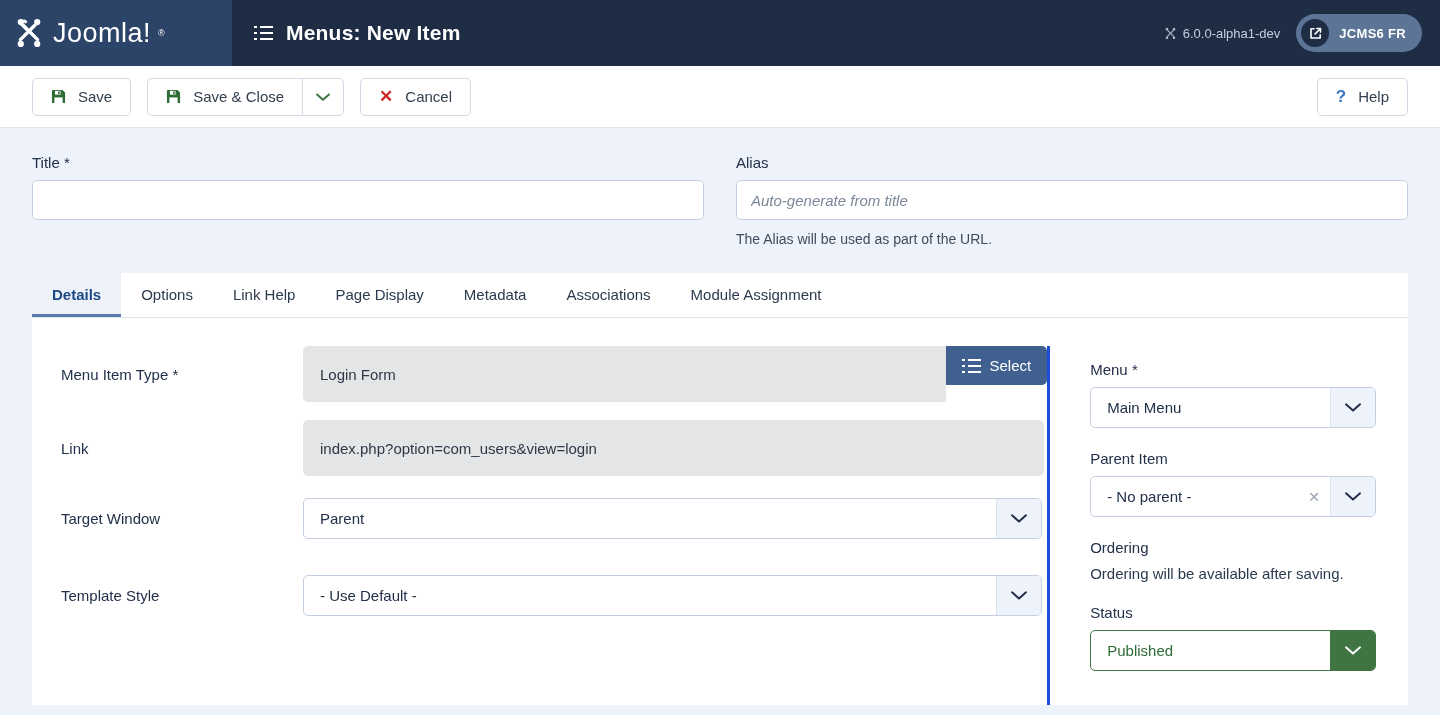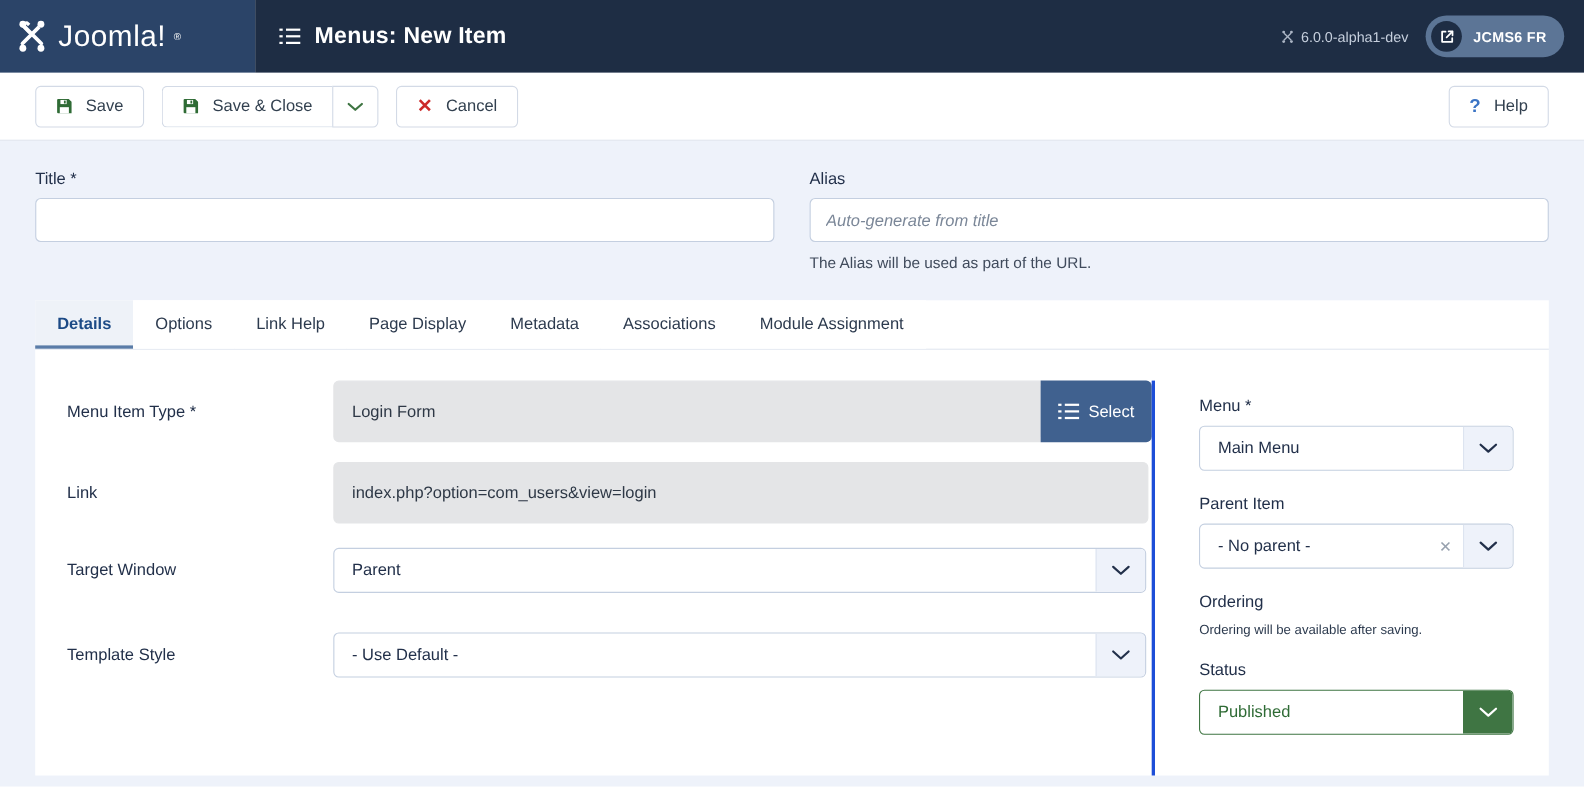--- a/index.html
+++ b/index.html
@@ -133,21 +133,21 @@
   .control { flex: 1; display: flex; }
 
   .readonly-input {
     flex: 1; height: 56px; background: #e4e5e7; border: 1px solid #e4e5e7;
     border-radius: 5px 0 0 5px; display: flex; align-items: center;
     padding: 0 16px; font-size: 15px; color: #2e3846;
   }
   .readonly-input.full { border-radius: 5px; }
   .select-btn {
     display: inline-flex; align-items: center; gap: 8px;
-    height: 56px; padding: 0 16px; background: #40618f; color: #fff;
+    height: 39px; padding: 0 16px; background: #40618f; color: #fff;
     border: none; border-radius: 0 5px 5px 0; font-size: 15px; cursor: pointer;
     font-family: "Liberation Sans", sans-serif;
   }
   .select-btn .list-icon i { background:#fff; }
 
   .select-box {
     flex: 1; height: 41px; border: 1px solid #c4cfe0; border-radius: 5px;
     background: #fff; display: flex; align-items: center; cursor: pointer;
     position: relative; overflow: hidden;
   }
@@ -156,21 +156,21 @@
   .select-arrow {
     width: 45px; height: 100%; background: #eef2fa; border-left: 1px solid #dde4f0;
     display: flex; align-items: center; justify-content: center;
   }
   .chev { display: block; }
 
   .side-label {
     font-size: 15px; color: #22304a; margin-bottom: 9px; display: block;
   }
   .side-field { margin-bottom: 22px; }
-  .side-note { font-size: 12px; color: #2c3a4e; }
+  .side-note { font-size: 15px; color: #2c3a4e; }
   .select-box.status { border-color: #3f7543; }
   .select-box.status .select-value { color: #2f6b35; }
   .select-box.status .select-arrow { background: #3f7543; border-left: none; }
 </style>
 </head>
 <body>
 
 <div class="topbar">
   <div class="brand-area">
     <a class="joomla-logo">

